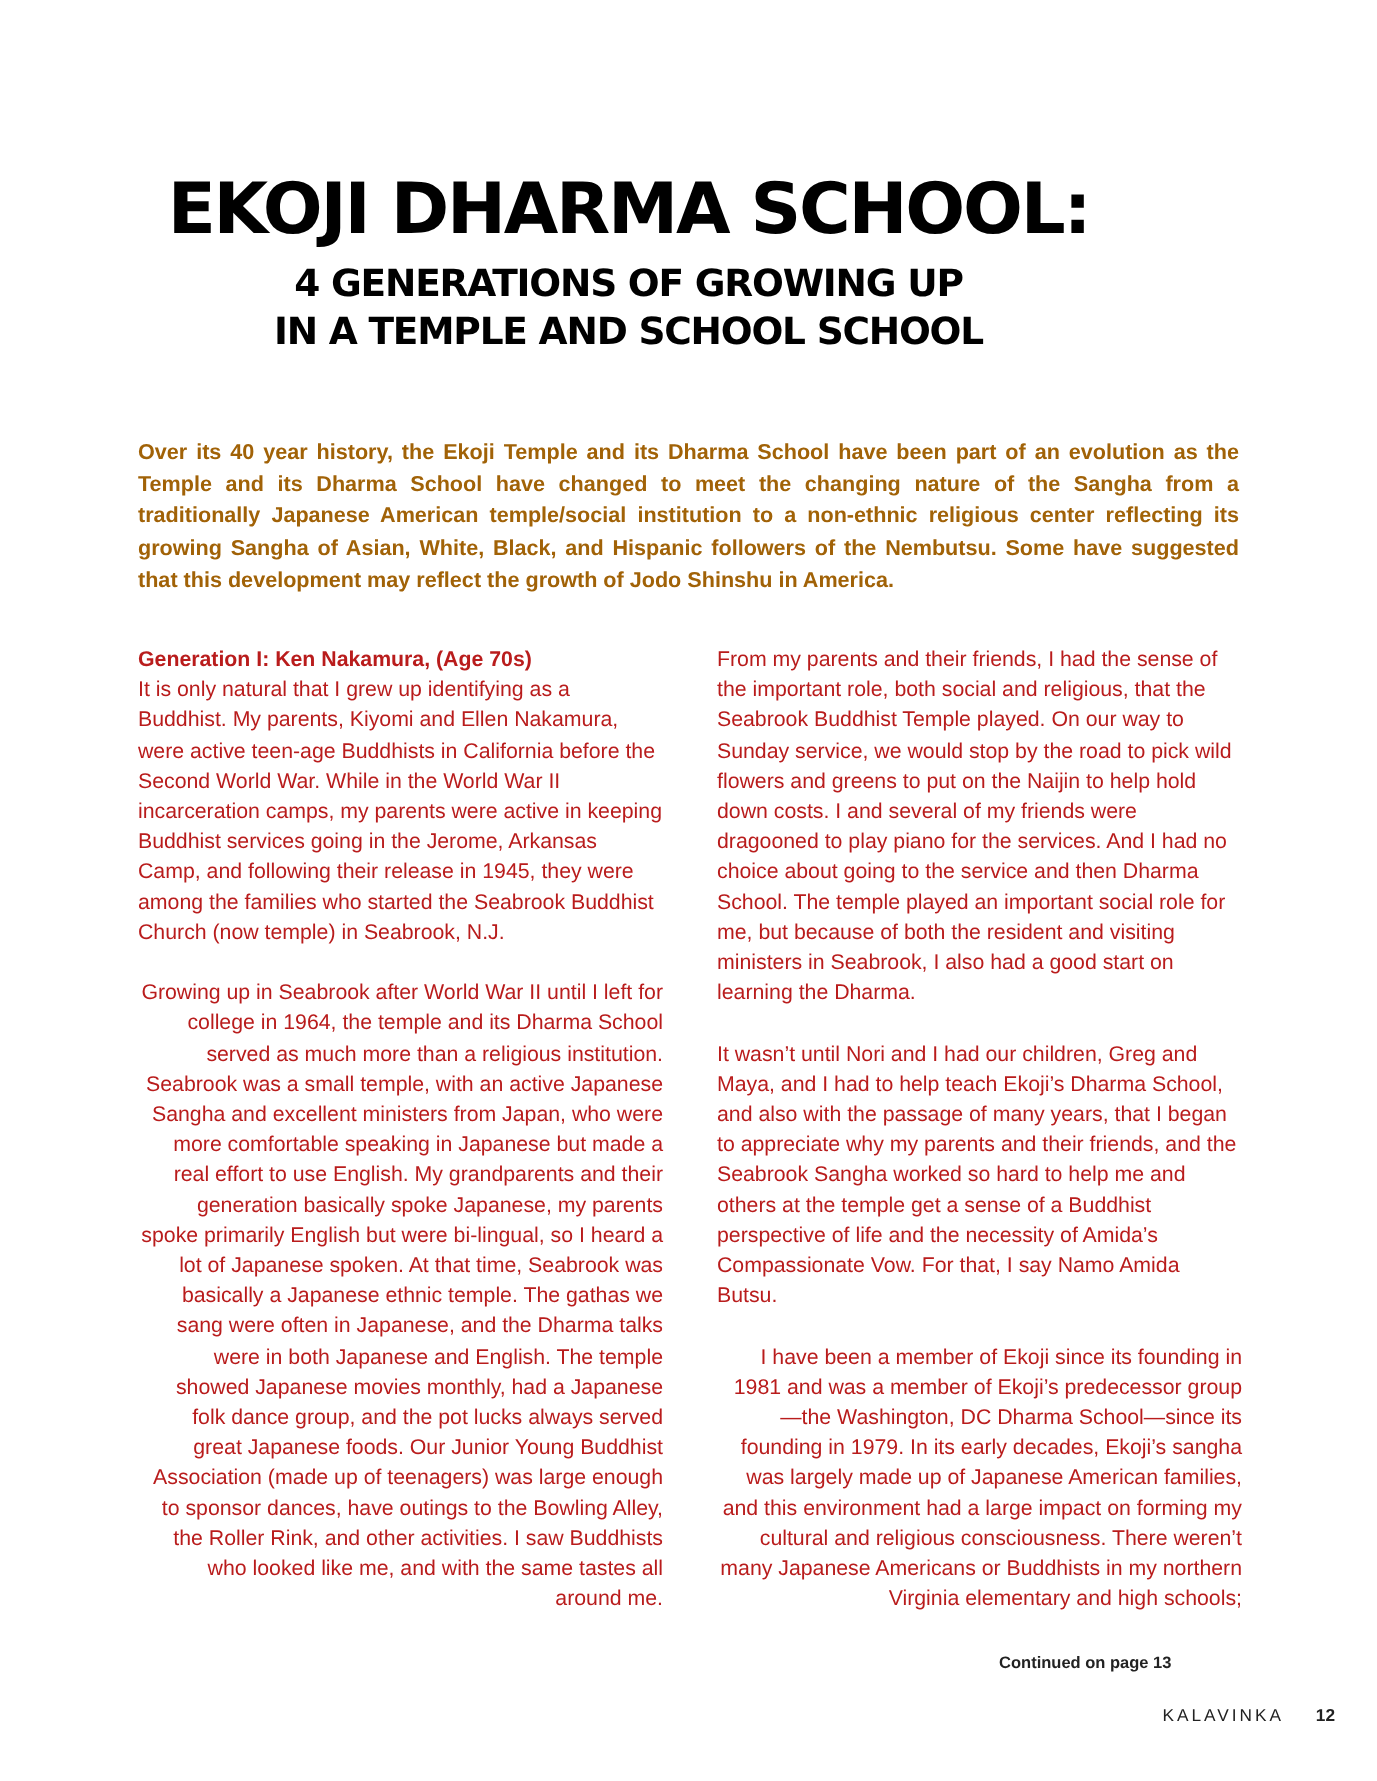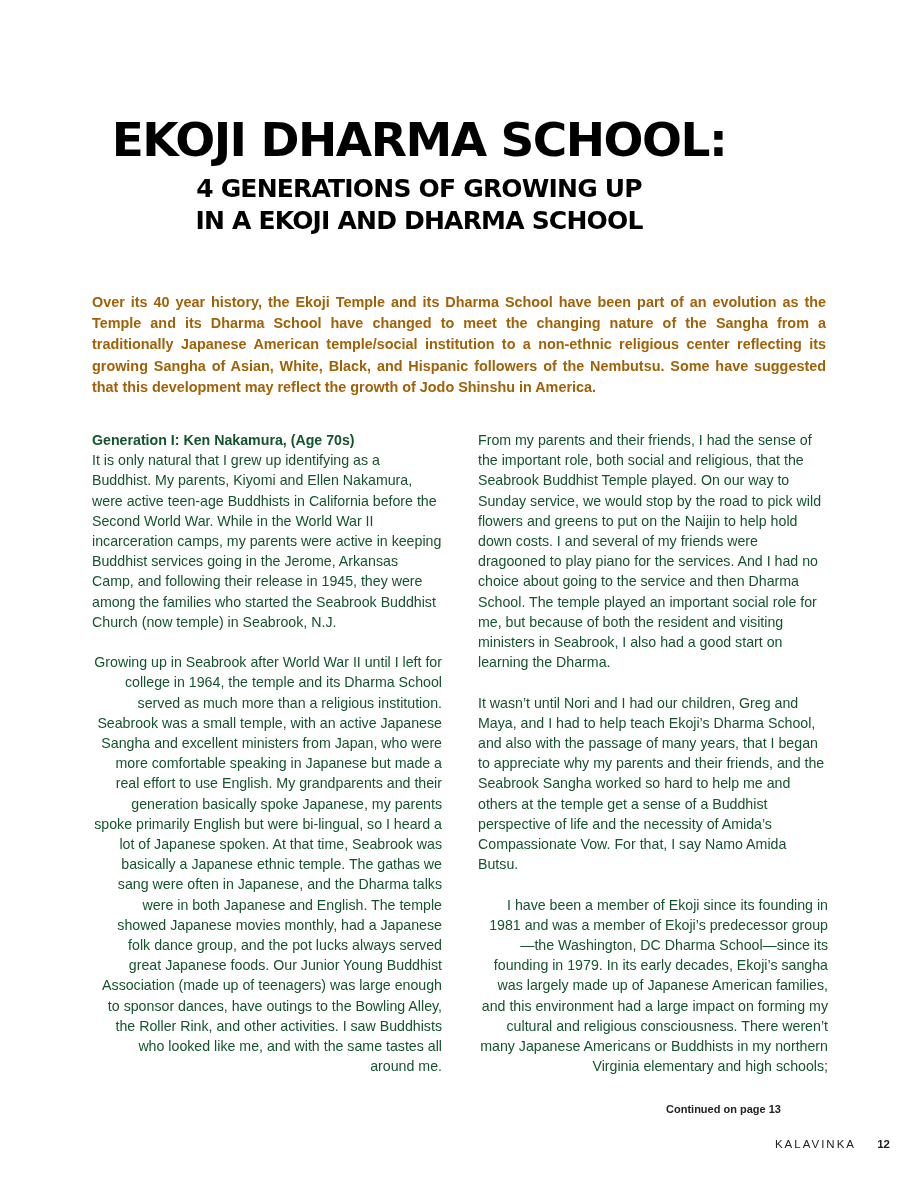--- a/index.html
+++ b/index.html
@@ -53,21 +53,21 @@
       text-align: justify;
       color: #a16207;
     }
     .col {
       position: absolute;
       top: 430px;
       width: 350px;
       font-family: "Liberation Sans", sans-serif;
       font-size: 14.2px;
       line-height: 20.2px;
-      color: #14532d;
+      color: #b91c1c;
     }
     .col-left { left: 92px; }
     .col-right { left: 478px; }
     .col p {
       margin: 0 0 20.2px 0;
     }
     .col p:last-child { margin-bottom: 0; text-align: right; }
     .gen-heading {
       font-weight: bold;
       display: block;
@@ -99,21 +99,21 @@
   </style>
 </head>
 <body>
 
 <div class="title-block">
   <h1 class="main-title">
     <span>EKOJI DHARMA SCHOOL:</span><br>
   </h1>
   <h2 class="sub-title">
     <span>4 GENERATIONS OF GROWING UP</span><br>
-    <span>IN A EKOJI AND DHARMA SCHOOL</span>
+    <span>IN A TEMPLE AND SCHOOL SCHOOL</span>
   </h2>
 </div>
 
 <div class="intro">Over its 40 year history, the Ekoji Temple and its Dharma School have been part of an evolution as the Temple and its Dharma School have changed to meet the changing nature of the Sangha from a traditionally Japanese American temple/social institution to a non-ethnic religious center reflecting its growing Sangha of Asian, White, Black, and Hispanic followers of the Nembutsu.  Some have suggested that this development may reflect the growth of Jodo Shinshu in America.</div>
 
 <div class="col col-left">
   <p>
     <span class="gen-heading">Generation I: Ken Nakamura, (Age 70s)</span>
     <span>It is only natural that I grew up identifying as a Buddhist. My parents, Kiyomi and Ellen Nakamura, were active teen-age Buddhists in California before the Second World War. While in the World War II incarceration camps, my parents were active in keeping Buddhist services going in the Jerome, Arkansas Camp, and following their release in 1945, they were among the families who started the Seabrook Buddhist Church (now temple) in Seabrook, N.J.</span>
   </p>

